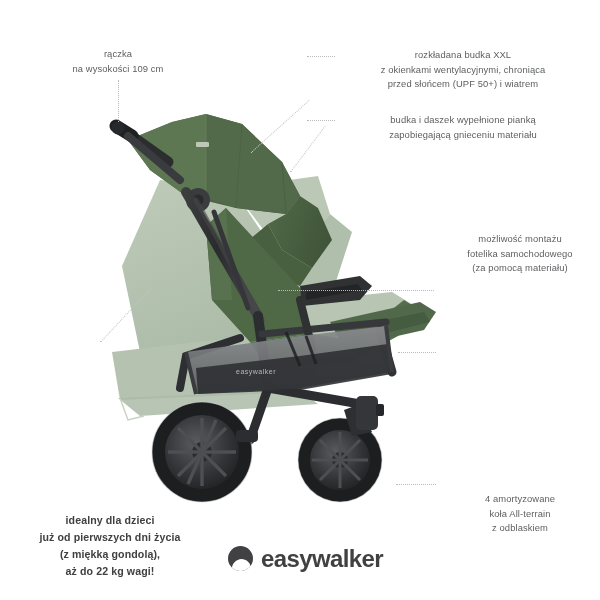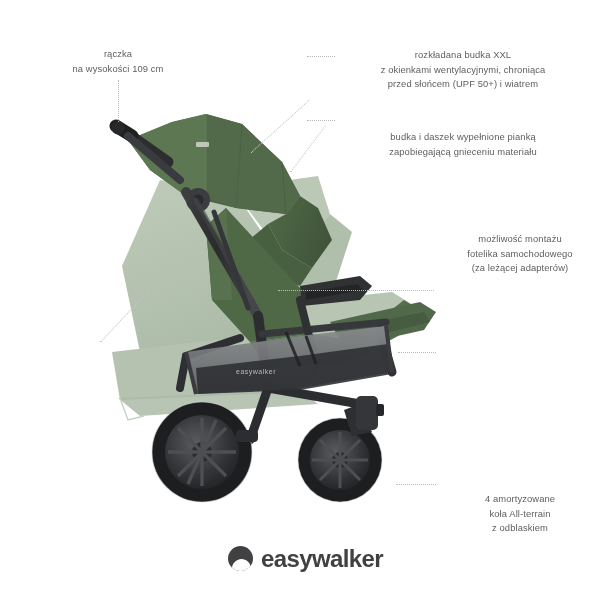--- a/index.html
+++ b/index.html
@@ -19,21 +19,21 @@
     line-height:1.55;
     color:#5d5e60;
     letter-spacing:.1px;
     white-space:pre-line;
   }
   .ann.left{text-align:center;}
   .ann.right{text-align:center;}
 
   #ann-handle      {left:28px;  top:47px;  width:180px;}
   #ann-canopy      {left:338px; top:48px;  width:250px;}
-  #ann-foam        {left:338px; top:130px; width:250px;}
+  #ann-foam        {left:338px; top:113px; width:250px;}
   #ann-carseat     {left:440px; top:232px; width:160px;}
   #ann-seat        {left:440px; top:332px; width:160px;}
   #ann-wheels      {left:440px; top:444px; width:160px;margin-top:48px;}
   #ann-backrest    {left:18px;  top:347px; width:168px;}
 
   .claim{
     position:absolute;
     left:10px; top:512px; width:200px;
     text-align:center;
     font-size:10.6px;
@@ -285,28 +285,32 @@
 
   <div class="ann right" id="ann-canopy">rozkładana budka XXL
 z okienkami  wentylacyjnymi, chroniąca
 przed słońcem (UPF 50+) i wiatrem</div>
 
   <div class="ann right" id="ann-foam">budka i daszek wypełnione pianką
 zapobiegającą gnieceniu materiału</div>
 
   <div class="ann right" id="ann-carseat">możliwość montażu
 fotelika samochodowego
-(za leżącej adapterów)</div>
+(za pomocą materiału)</div>
 
 
   <div class="ann right" id="ann-wheels">4 amortyzowane
 koła All-terrain
 z odblaskiem</div>
 
 
+  <div class="claim">idealny dla dzieci
+już od pierwszych dni życia
+(z miękką gondolą),
+aż do 22 kg wagi!</div>
 
   <div class="logo">
     <span class="logo-mark">
       <span class="logo-dot"></span>
     </span>
     <span class="logo-word">easywalker</span>
   </div>
 
 </div>
 

